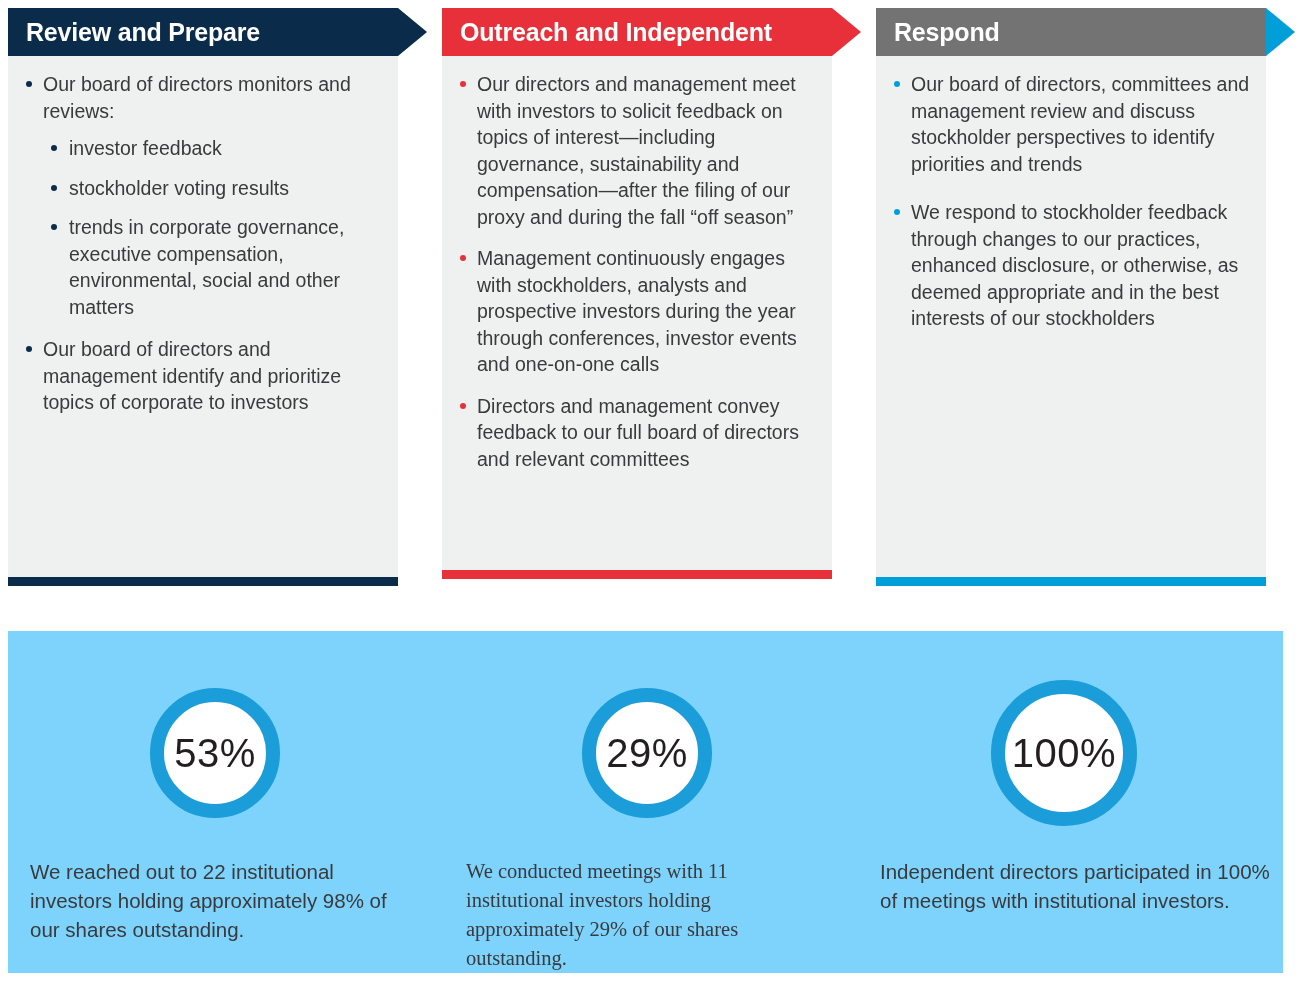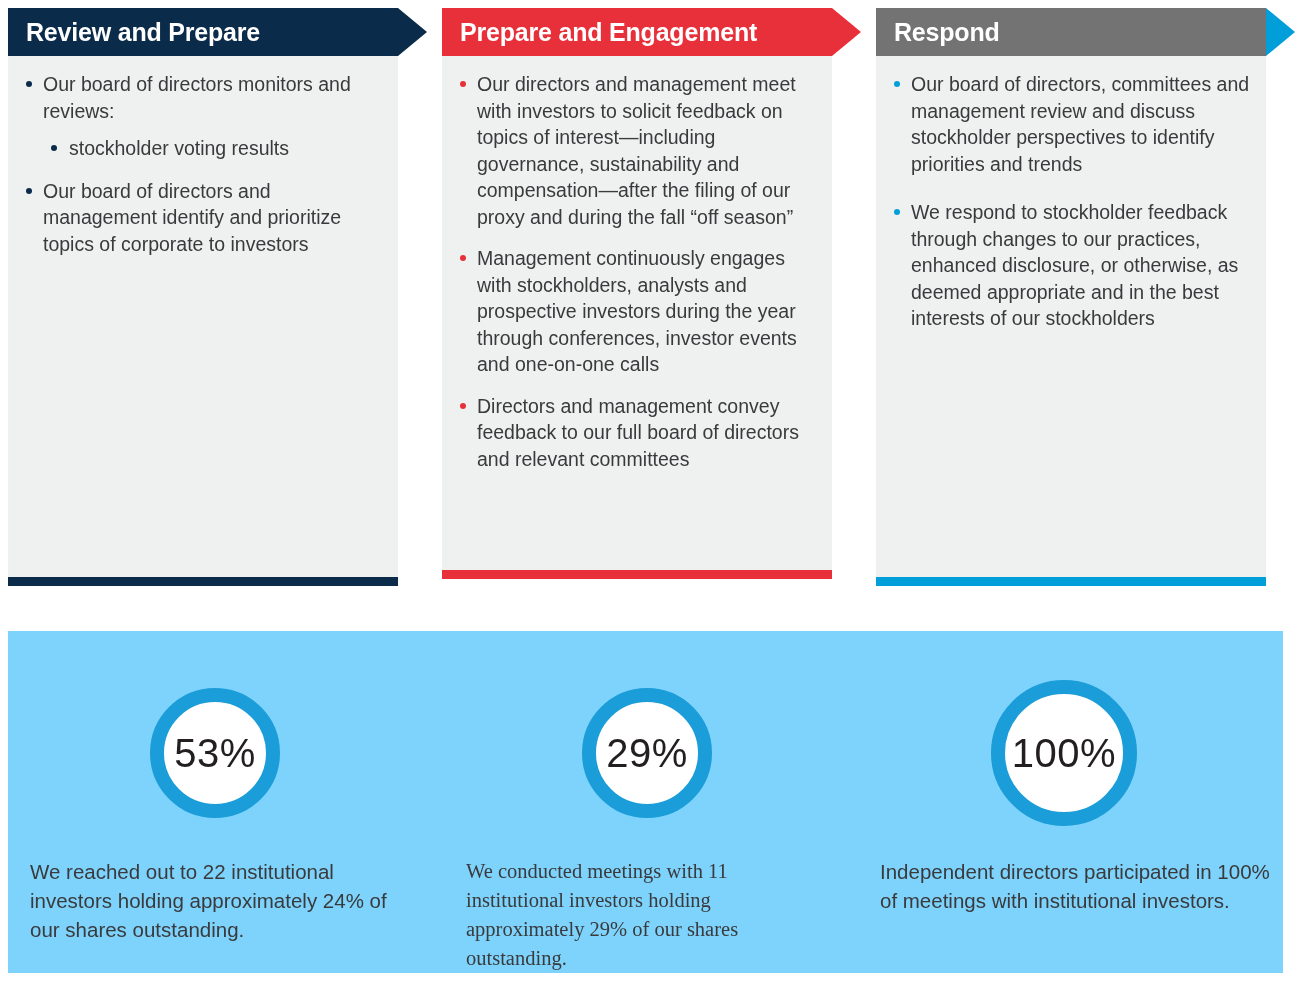--- a/index.html
+++ b/index.html
@@ -207,36 +207,44 @@
       <span class="arrow-tip"></span>
     </div>
     <div class="col-body">
       <ul class="bullets">
         <li>
           <span class="dot"></span>
           <span>Our board of directors monitors and reviews:</span>
           <ul class="sub-bullets">
             <li>
               <span class="dot"></span>
+              <span>investor feedback</span>
+            </li>
+            <li>
+              <span class="dot"></span>
               <span>stockholder voting results</span>
             </li>
+            <li>
+              <span class="dot"></span>
+              <span>trends in corporate governance, executive compensation, environmental, social and other matters</span>
+            </li>
           </ul>
         </li>
         <li style="margin-top:16px;">
           <span class="dot"></span>
           <span>Our board of directors and management identify and prioritize topics of corporate to investors</span>
         </li>
       </ul>
     </div>
     <div class="col-rule"></div>
   </div>
 
   <div class="process-col col-2">
     <div class="col-header">
-      <span>Prepare and Engagement</span>
+      <span>Outreach and Independent</span>
       <span class="arrow-tip"></span>
     </div>
     <div class="col-body">
       <ul class="bullets">
         <li>
           <span class="dot"></span>
           <span>Our directors and management meet with investors to solicit feedback on topics of interest—including governance, sustainability and compensation—after the filing of our proxy and during the fall “off season”</span>
         </li>
         <li>
           <span class="dot"></span>
@@ -275,21 +283,21 @@
 
 <div class="stats-panel">
   <div class="stats-inner">
 
     <div class="stat stat-1">
       <div class="ring-wrap">
         <div class="ring ring-1">
           <span class="ring-value">53%</span>
         </div>
       </div>
-      <div class="stat-caption">We reached out to 22 institutional investors holding approximately 24% of our shares outstanding.</div>
+      <div class="stat-caption">We reached out to 22 institutional investors holding approximately 98% of our shares outstanding.</div>
     </div>
 
     <div class="stat stat-2">
       <div class="ring-wrap">
         <div class="ring ring-2">
           <span class="ring-value">29%</span>
         </div>
       </div>
       <div class="stat-caption">We conducted meetings with 11 institutional investors holding approximately 29% of our shares outstanding.</div>
     </div>

